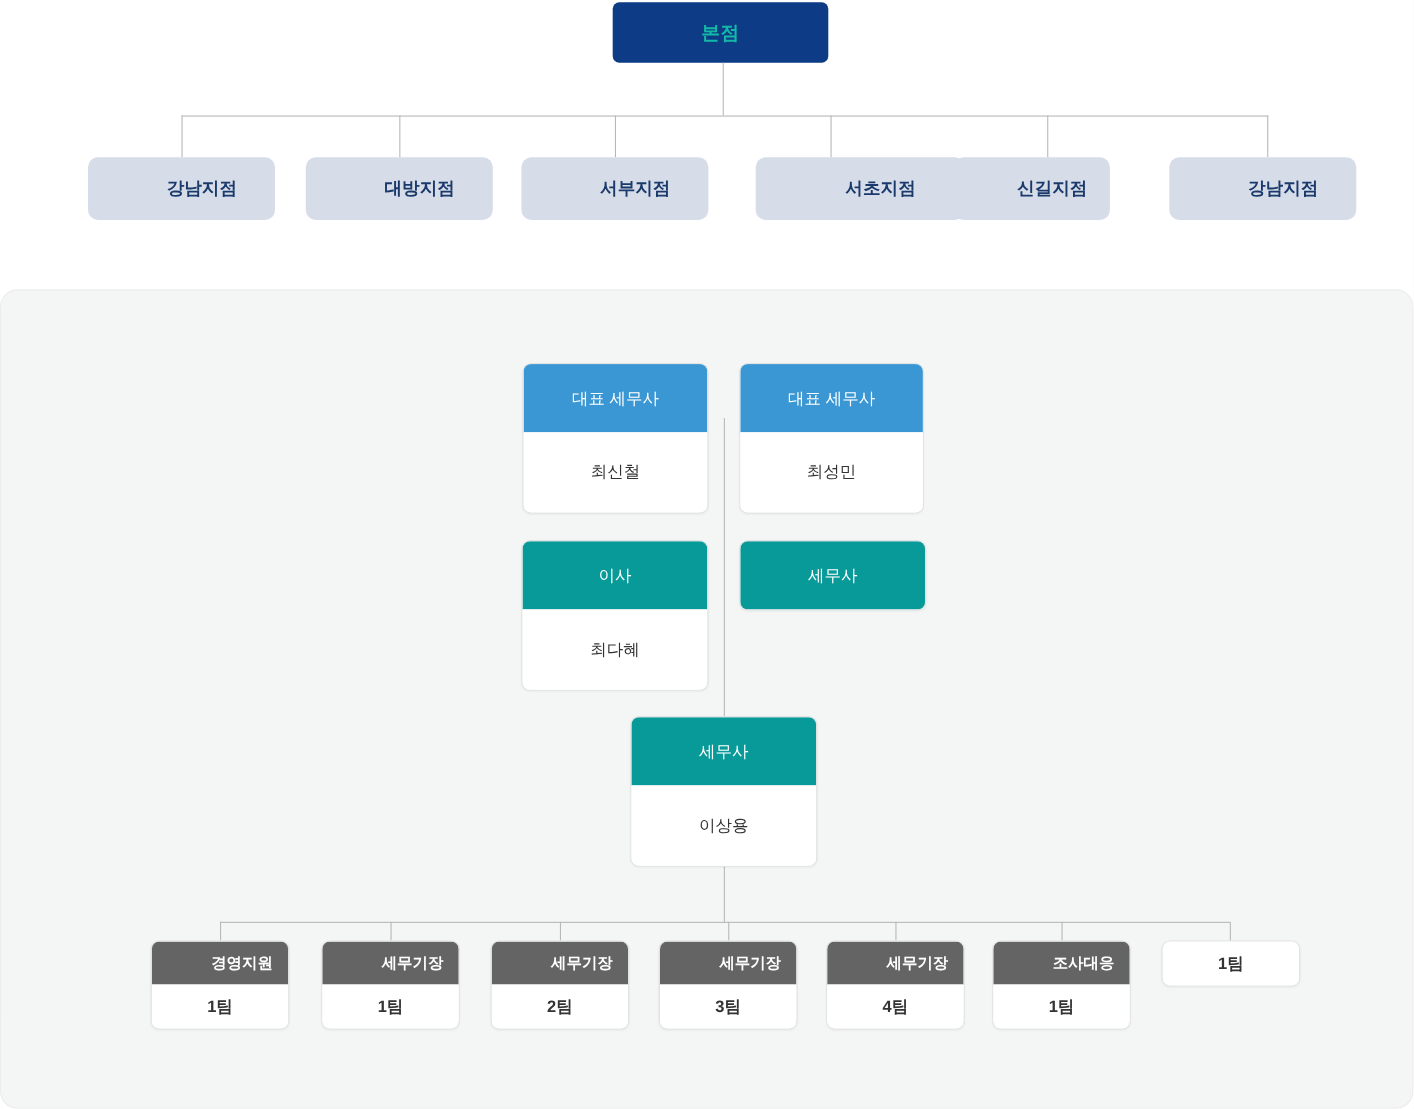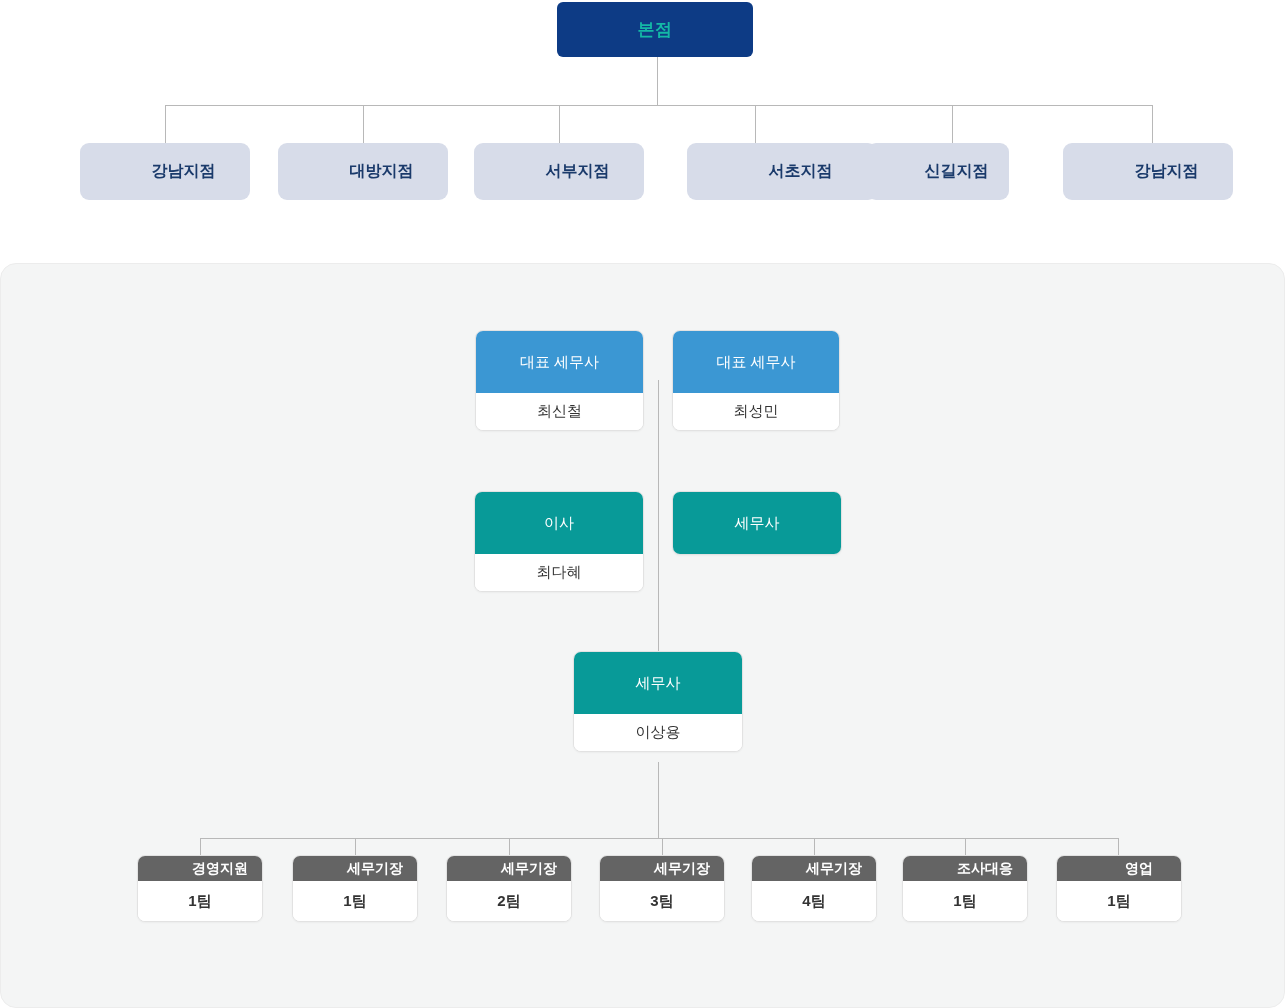--- a/index.html
+++ b/index.html
@@ -90,21 +90,21 @@
   .card .chead {
     height: 62px;
     display: flex;
     align-items: center;
     justify-content: center;
     color: #ffffff;
     font-size: 15px;
     font-weight: normal;
   }
   .card .cbody {
-    height: 37px;
+    height: 73px;
     display: flex;
     align-items: center;
     justify-content: center;
     color: #333333;
     font-size: 15px;
     background: #ffffff;
   }
   .card.blue  .chead { background: #3b97d3; }
   .card.teal  .chead { background: #089a98; }
 
@@ -114,21 +114,21 @@
     position: absolute;
     top: 855px;
     width: 126px;
     border-radius: 8px;
     background: #ffffff;
     border: 1px solid #e2e2e2;
     overflow: hidden;
     box-shadow: 0 1px 2px rgba(0,0,0,.04);
   }
   .tcard .chead {
-    height: 25px;
+    height: 39px;
     background: #646464;
     display: flex;
     align-items: center;
     justify-content: center;
     color: #ffffff;
     font-size: 14px;
     font-weight: bold;
     padding-left: 40px;
   }
   .tcard .cbody {
@@ -223,17 +223,16 @@
   </div>
   <div class="tcard" style="left:751px;">
     <div class="chead">세무기장</div>
     <div class="cbody">4팀</div>
   </div>
   <div class="tcard" style="left:902px;">
     <div class="chead">조사대응</div>
     <div class="cbody">1팀</div>
   </div>
   <div class="tcard" style="left:1056px;">
-    <div class="chead">영업</div>
     <div class="cbody">1팀</div>
   </div>
 
 </div>
 
 </body></html>

